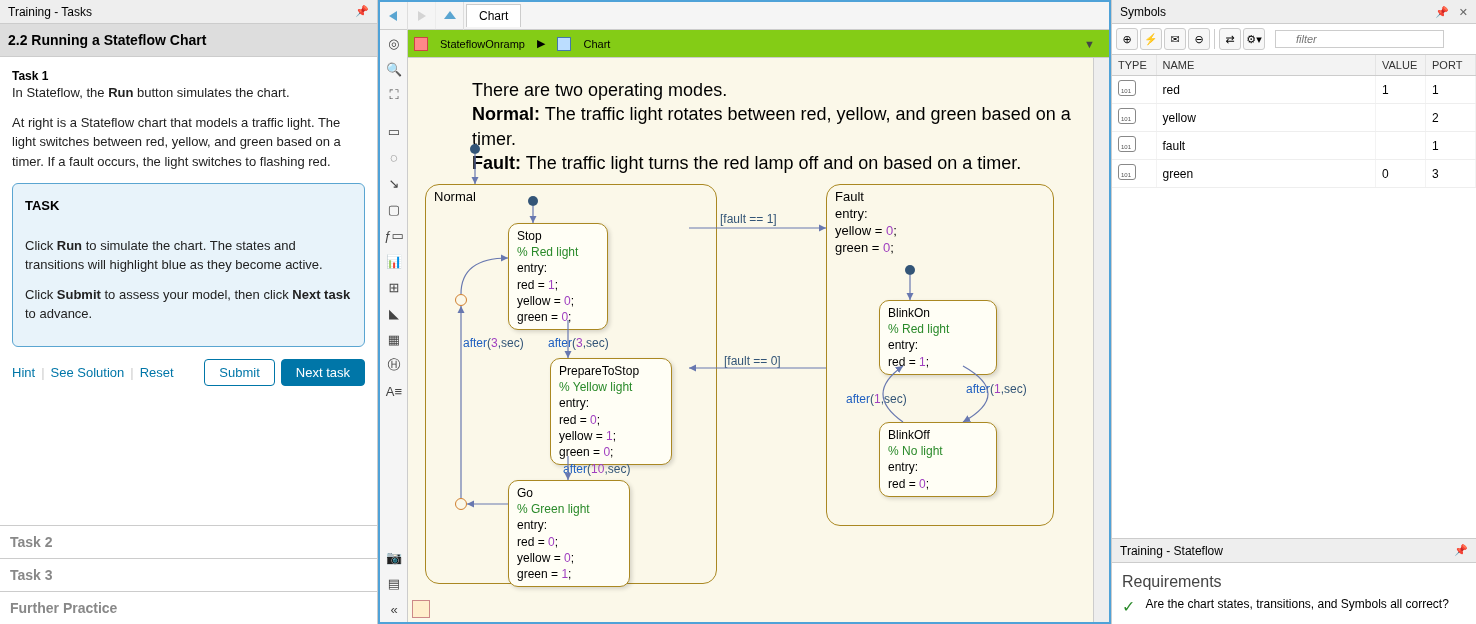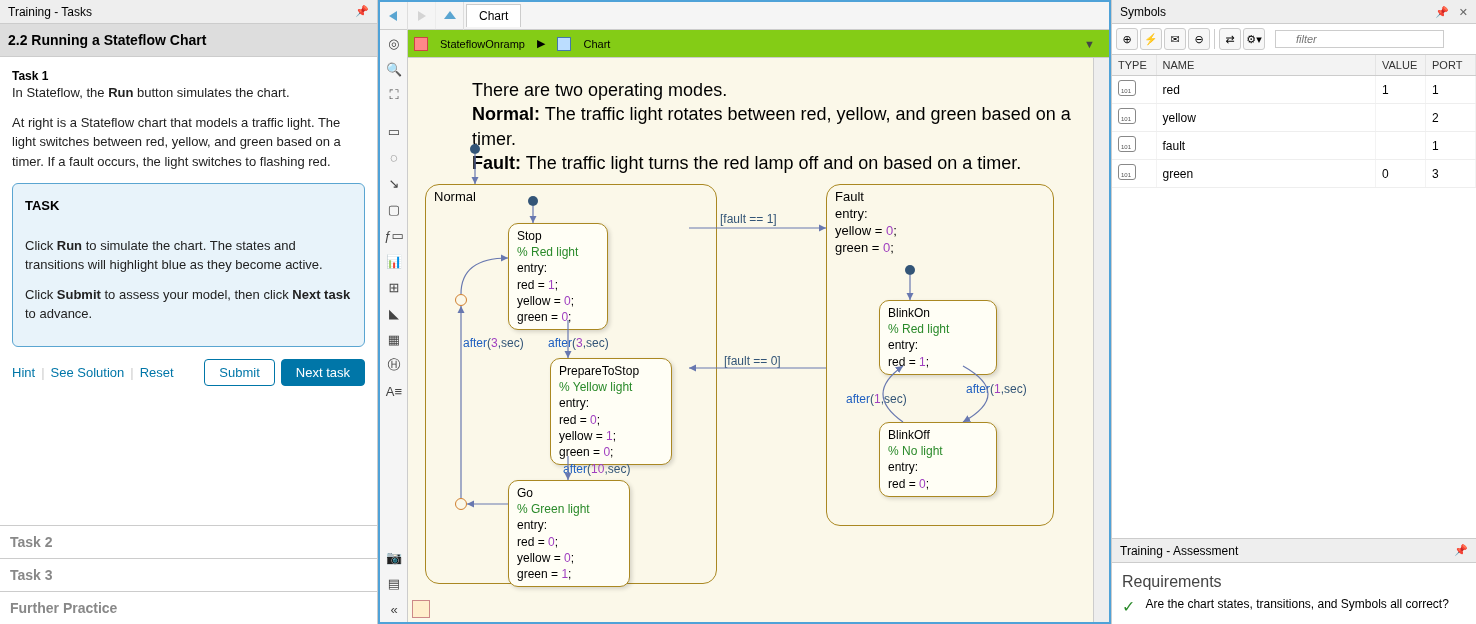--- a/index.html
+++ b/index.html
@@ -316,21 +316,21 @@
             <td><span class="type-icon"></span></td>
             <td>green</td>
             <td>0</td>
             <td>3</td>
           </tr>
       </tbody>
     </table>
   </div>
   <div class="assessment">
     <div class="panel-header">
-      <span>Training - Assessment</span>
+      <span>Training - Stateflow</span>
       <span class="pin-icon">📌</span>
     </div>
     <div class="assess-body">
       <div class="req-header">Requirements</div>
       <div class="req-row">
         <span class="check">✓</span>
         <span>Are the chart states, transitions, and Symbols all correct?</span>
       </div>
     </div>
   </div>

